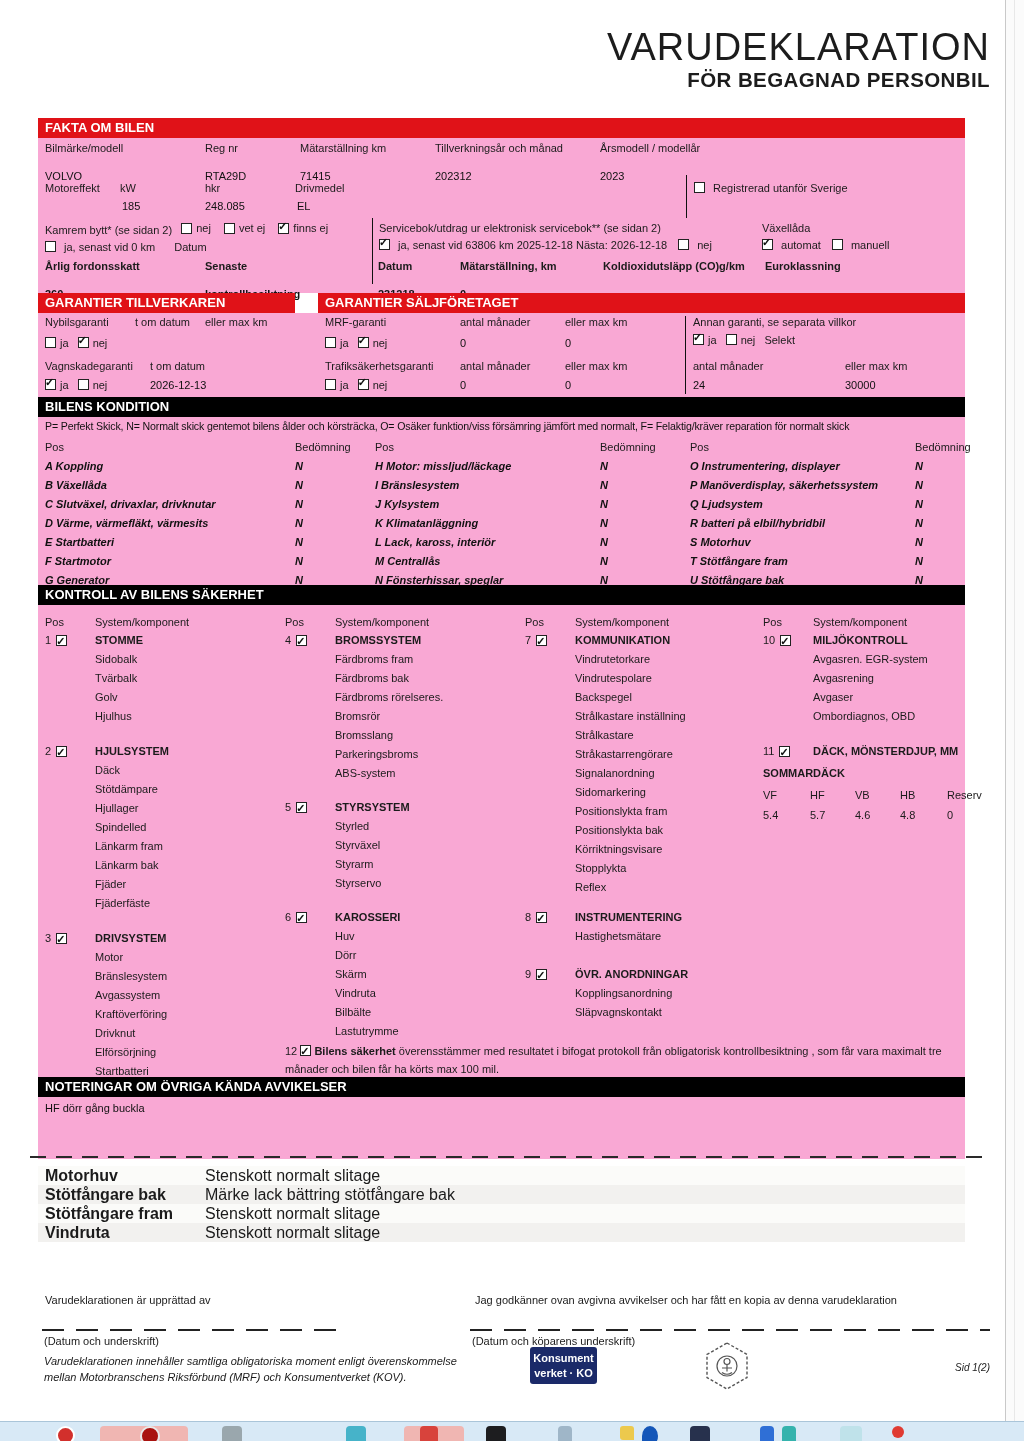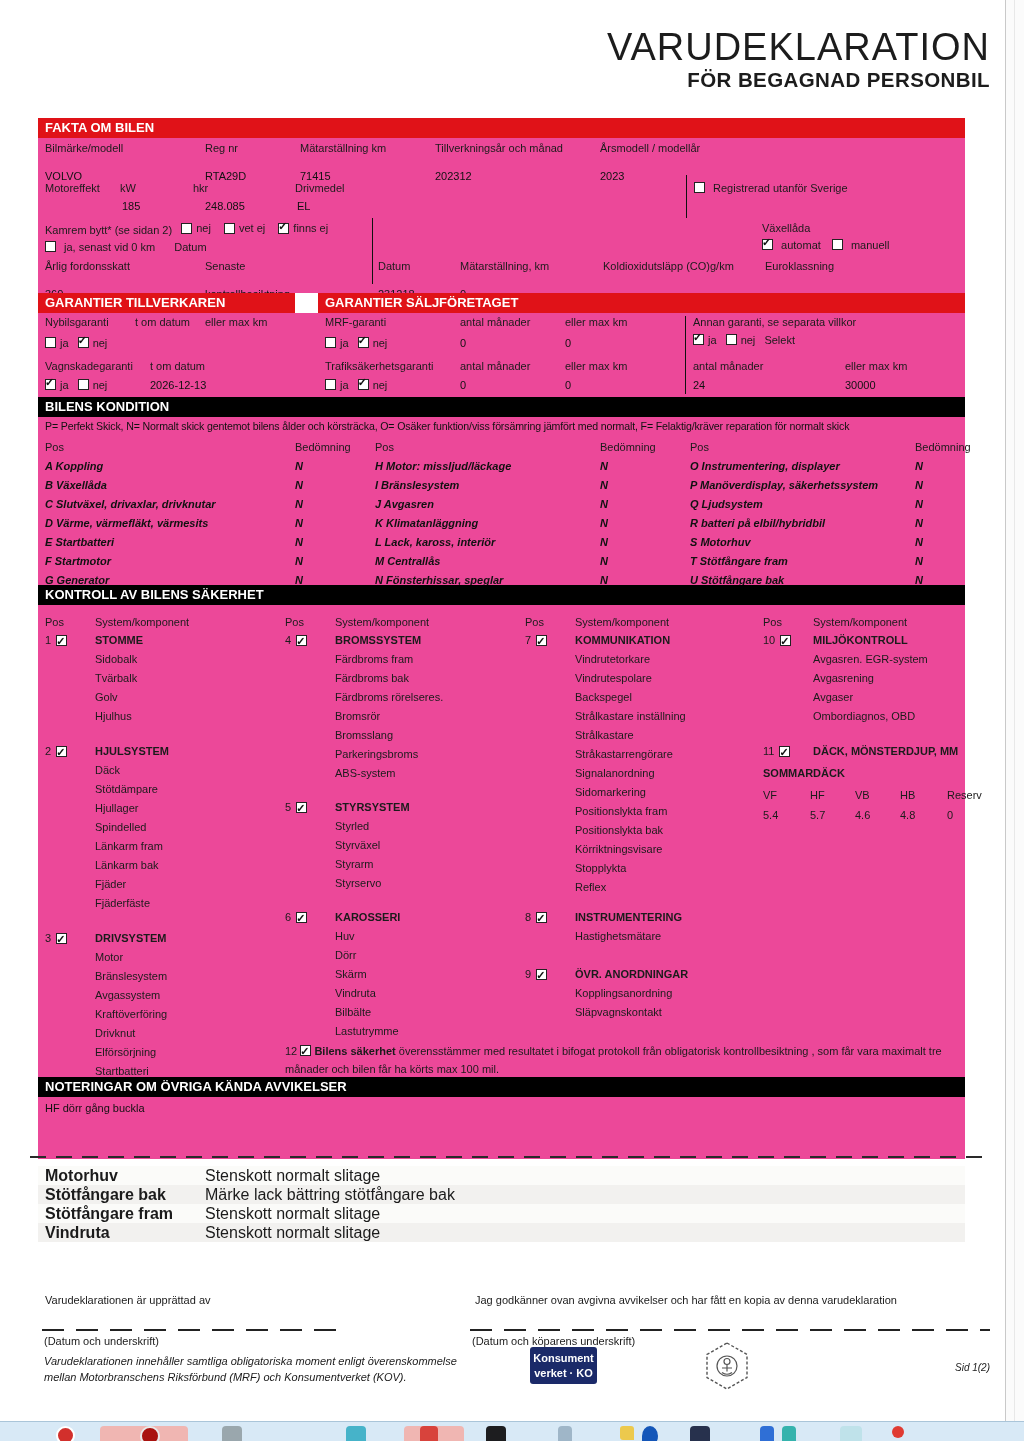--- a/index.html
+++ b/index.html
@@ -13,31 +13,31 @@
   .title-wrap{position:absolute;top:26px;left:0;width:990px;text-align:right;}
   .t1{font-size:38px;font-weight:400;letter-spacing:1px;color:#1c1c1c;line-height:42px;}
   .t2{font-size:20.5px;font-weight:700;letter-spacing:.4px;color:#1c1c1c;line-height:24px;}
 
   
   .band{position:absolute;left:38px;width:927px;height:20px;box-sizing:border-box;
     color:#fff;font-weight:700;font-size:13px;line-height:20px;padding-left:7px;white-space:nowrap;}
   .red{background:#e01218;}
   .blue{background:#000000;}
 
-  .sec{position:absolute;left:38px;width:927px;background:#ec4899;box-sizing:border-box;font-size:11px;}
+  .sec{position:absolute;left:38px;width:927px;background:#f9a8d4;box-sizing:border-box;font-size:11px;}
   .lab{font-size:11px;color:#1b1b1b;white-space:nowrap;}
   .val{font-size:11px;color:#111;white-space:nowrap;}
 
   .cb{display:inline-block;width:9px;height:9px;border:1px solid #222;background:#fff;position:relative;vertical-align:-1px;}
   .cb.ck::after{content:"✓";position:absolute;left:-1px;top:-4px;font-size:11px;font-weight:700;color:#111;}
 
   
   .fgrid{position:absolute;left:0;right:0;display:grid;padding-left:7px;}
   .g1{grid-template-columns:160px 95px 135px 165px 125px 1fr;}
-  .g2{grid-template-columns:160px 173px 82px 143px 162px 1fr;}
+  .g2{grid-template-columns:160px 173px 82px 143px 162px 1fr;font-weight:bold;}
   .fgrid .cell .val{margin-top:16px;}
   .abs{position:absolute;white-space:nowrap;}
   .vline{position:absolute;width:1px;background:#111;}
   .fgroup{position:absolute;white-space:nowrap;}
   .fgroup .l2{margin-top:5px;}
   .inl{display:inline-flex;align-items:center;gap:4px;margin-right:10px;}
 
   
   .legend{position:absolute;top:3px;left:7px;font-size:10.6px;letter-spacing:-.15px;white-space:nowrap;color:#111;}
   .kgrid{position:absolute;top:21px;left:0;right:0;display:grid;padding-left:7px;
@@ -112,21 +112,21 @@
             <div class="val">202312</div>
           </div>
       <div class="cell">
             <div class="lab">Årsmodell / modellår</div>
             <div class="val">2023</div>
           </div>
     </div>
     <div style="position:absolute;top:44px;left:0;right:0;height:38px">
       <span class="abs lab" style="left:7px;top:0">Motoreffekt</span>
       <span class="abs lab" style="left:82px;top:0">kW</span>
-      <span class="abs lab" style="left:155px;top:0">hkr</span>
+      <span class="abs lab" style="left:167px;top:0">hkr</span>
       <span class="abs lab" style="left:257px;top:0">Drivmedel</span>
       <span class="abs val" style="left:84px;top:18px">185</span>
       <span class="abs val" style="left:167px;top:18px">248.085</span>
       <span class="abs val" style="left:259px;top:18px">EL</span>
       <div class="vline" style="left:648px;top:-7px;height:43px"></div>
       <span class="abs" style="left:656px;top:0">
         <span class="cb"></span>
         <span class="lab" style="margin-left:5px">Registrerad utanför Sverige</span>
       </span>
     </div>
@@ -144,20 +144,28 @@
               <span class="cb ck"></span>
               <span class="lab">finns ej</span>
             </span>
       </div>
       <div class="l2"><span class="cb"></span>
         <span class="lab" style="margin-left:5px">ja, senast vid 0 km</span>
         <span class="lab" style="margin-left:16px">Datum</span>
       </div>
     </div>
     <div class="vline" style="left:334px;top:80px;height:66px"></div>
+    <div class="fgroup" style="left:341px;top:84px">
+      <div class="l1"><span class="lab">Servicebok/utdrag ur elektronisk servicebok** (se sidan 2)</span></div>
+      <div class="l2"><span class="cb ck"></span>
+        <span class="lab" style="margin-left:5px">ja, senast vid 63806 km  2025-12-18 Nästa: 2026-12-18</span>
+        <span class="cb" style="margin-left:8px"></span>
+        <span class="lab" style="margin-left:5px">nej</span>
+      </div>
+    </div>
     <div class="fgroup" style="left:724px;top:84px">
       <div class="l1"><span class="lab">Växellåda</span></div>
       <div class="l2"><span class="cb ck"></span>
         <span class="lab" style="margin-left:5px">automat</span>
         <span class="cb" style="margin-left:8px"></span>
         <span class="lab" style="margin-left:5px">manuell</span>
       </div>
     </div>
     <div class="fgrid g2" style="top:122px">
       <div class="cell">
@@ -254,21 +262,21 @@
           <span class="bd">O Instrumentering, displayer</span>
           <span class="bd">N</span>
       <span class="bd">B Växellåda</span>
           <span class="bd">N</span>
           <span class="bd">I Bränslesystem</span>
           <span class="bd">N</span>
           <span class="bd">P Manöverdisplay, säkerhetssystem</span>
           <span class="bd">N</span>
       <span class="bd">C Slutväxel, drivaxlar, drivknutar</span>
           <span class="bd">N</span>
-          <span class="bd">J Avgasren</span>
+          <span class="bd">J Kylsystem</span>
           <span class="bd">N</span>
           <span class="bd">Q Ljudsystem</span>
           <span class="bd">N</span>
       <span class="bd">D Värme, värmefläkt, värmesits</span>
           <span class="bd">N</span>
           <span class="bd">K Klimatanläggning</span>
           <span class="bd">N</span>
           <span class="bd">R batteri på elbil/hybridbil</span>
           <span class="bd">N</span>
       <span class="bd">E Startbatteri</span>

